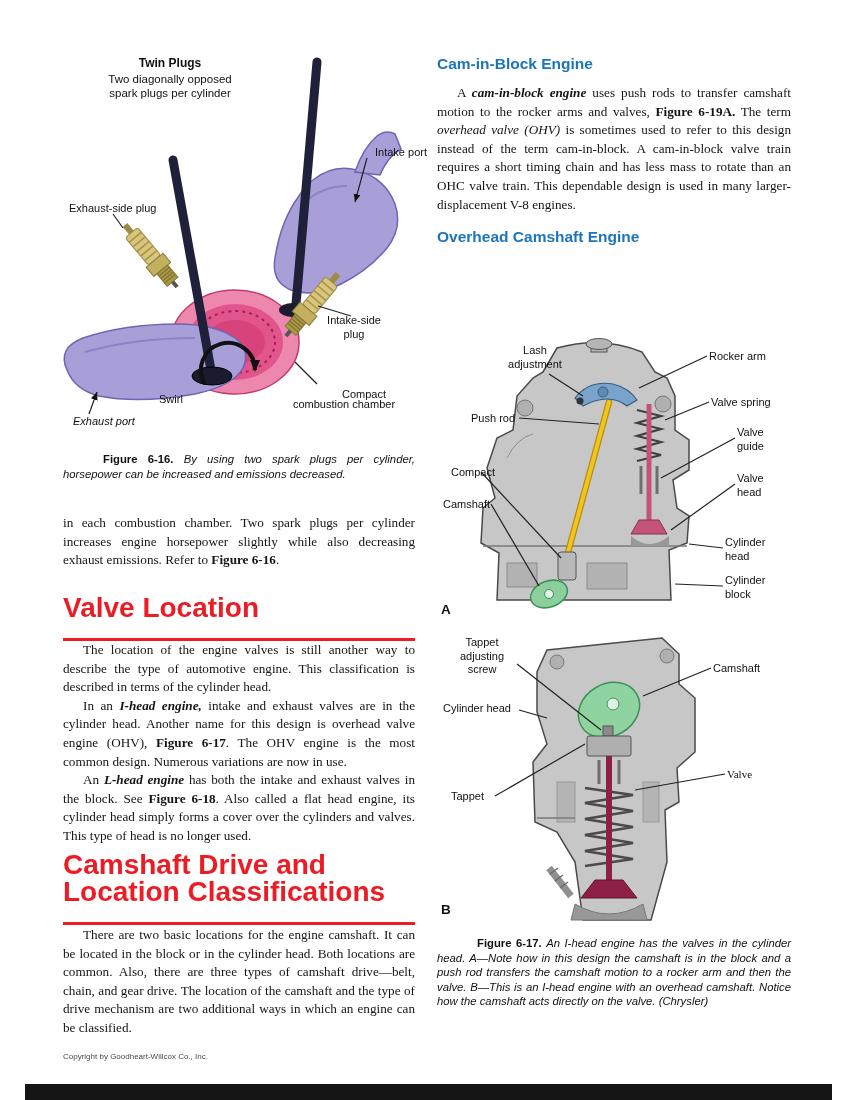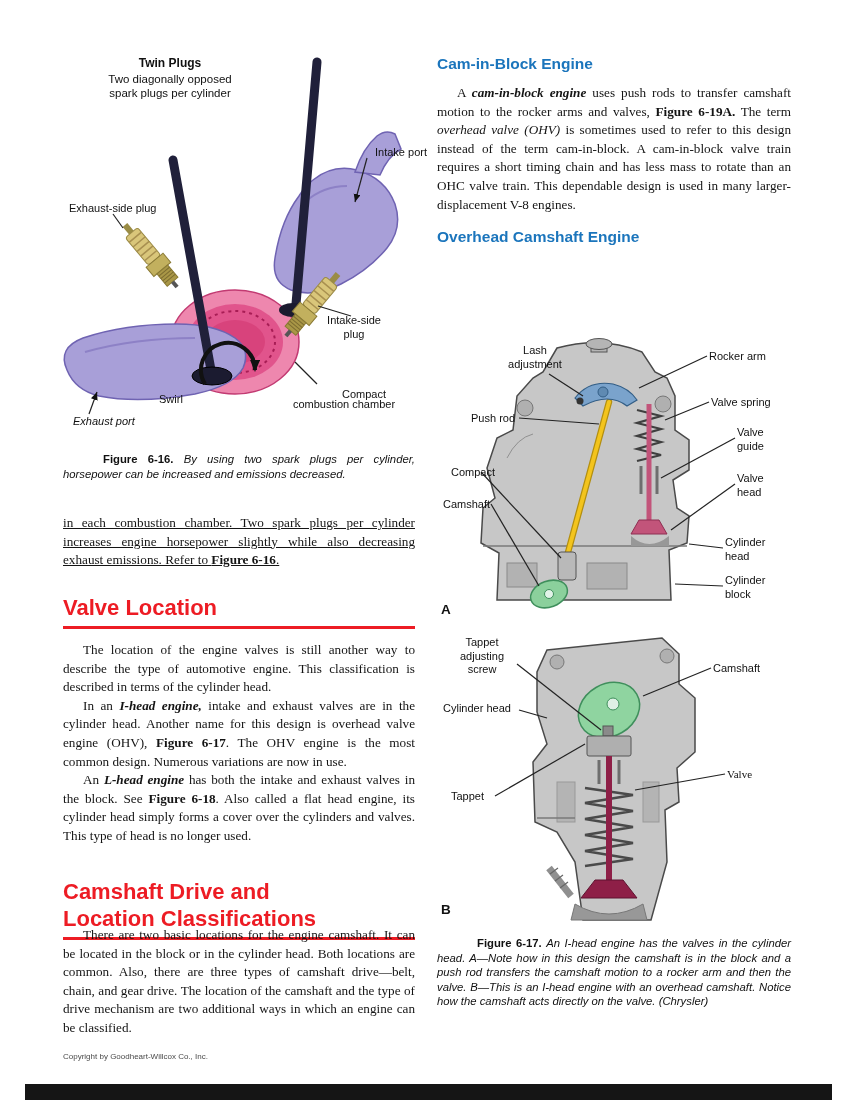--- a/index.html
+++ b/index.html
@@ -8,21 +8,21 @@
   .hdr{position:absolute;top:30px;left:63px;width:727px;font-size:13.5px;}
   .hdr .ttl{margin-left:18px;}
   .hdr .pg{position:absolute;right:0;top:0;}
   .body-p{position:absolute;font-size:13.2px;line-height:18.6px;text-align:justify;}
   .body-p p{margin:0;text-indent:20px;}
   .noindent{text-indent:0 !important;}
   .seg-b{font-weight:700;}
   .seg-i{font-style:italic;}
   .seg-bi{font-weight:700;font-style:italic;}
   .red-h{position:absolute;font-family:"Liberation Sans",sans-serif;font-weight:bold;color:#ed1c24;
-         font-size:22px;line-height:27px;border-bottom:3px solid #ed1c24;padding-bottom:5px;margin:0;}
+         font-size:28px;line-height:27px;border-bottom:3px solid #ed1c24;padding-bottom:17px;margin:0;}
   .blue-h{position:absolute;font-family:"Liberation Sans",sans-serif;font-weight:bold;color:#1b75bc;
           font-size:15.5px;margin:0;}
   .cap{position:absolute;font-family:"Liberation Sans",sans-serif;font-size:11.3px;line-height:14.6px;
        text-align:justify;color:#111;}
   .capb{font-weight:bold;padding-left:40px;}
   .capi{font-style:italic;}
   .fig{position:absolute;}
   .fig svg{position:absolute;left:0;top:0;}
   .fig-label{position:absolute;font-family:"Liberation Sans",sans-serif;font-size:11px;line-height:13.5px;color:#111;}
   .ctr{text-align:center;}
@@ -103,32 +103,32 @@
     <div class="fig-label ctr" style="left:259px;top:336px;width:100px;">Compact</div>
     <div class="fig-label ctr" style="left:219px;top:346px;width:140px;">combustion chamber</div>
     <div class="fig-label" style="left:18px;top:363px;width:80px;font-style:italic;">Exhaust port</div>
   </div>
 
   <div class="cap" style="left:63px;top:452px;width:352px;">
     <span class="capb">Figure 6-16.</span> 
     <span class="capi">By using two spark plugs per cylinder, horsepower can be increased and emissions decreased.</span>
   </div>
 
-  <div class="body-p" style="left:63px;top:514px;width:352px;text-decoration:underline;">
+  <div class="body-p" style="left:63px;top:514px;width:352px;">
     <p class="noindent"><span>in each combustion chamber. Two spark plugs per cylinder increases engine horsepower slightly while also decreasing exhaust emissions. Refer to </span><span class="seg-b">Figure 6-16</span><span>.</span></p>
   </div>
 
   <h2 class="red-h" style="left:63px;top:594px;width:352px;">Valve Location</h2>
   <div class="body-p" style="left:63px;top:641px;width:352px;">
     <p><span>The location of the engine valves is still another way to describe the type of automotive engine. This classification is described in terms of the cylinder head.</span></p>
     <p><span>In an </span><span class="seg-bi">I-head engine,</span><span> intake and exhaust valves are in the cylinder head. Another name for this design is overhead valve engine (OHV), </span><span class="seg-b">Figure 6-17</span><span>. The OHV engine is the most common design. Numerous variations are now in use.</span></p>
     <p><span>An </span><span class="seg-bi">L-head engine</span><span> has both the intake and exhaust valves in the block. See </span><span class="seg-b">Figure 6-18</span><span>. Also called a flat head engine, its cylinder head simply forms a cover over the cylinders and valves. This type of head is no longer used.</span></p>
   </div>
 
-  <div class="red-h" style="left:63px;top:851px;width:352px;margin-top:27px;">
+  <div class="red-h" style="left:63px;top:851px;width:352px;">
     <div>Camshaft Drive and</div>
     <div>Location Classifications</div>
   </div>
   <div class="body-p" style="left:63px;top:926px;width:352px;">
     <p><span>There are two basic locations for the engine camshaft. It can be located in the block or in the cylinder head. Both locations are common. Also, there are three types of camshaft drive—belt, chain, and gear drive. The location of the camshaft and the type of drive mechanism are two additional ways in which an engine can be classified.</span></p>
   </div>
 
   <h3 class="blue-h" style="left:437px;top:55px;width:354px;">Cam-in-Block Engine</h3>
   <div class="body-p" style="left:437px;top:84px;width:354px;">
     <p><span>A </span><span class="seg-bi">cam-in-block engine</span><span> uses push rods to transfer camshaft motion to the rocker arms and valves, </span><span class="seg-b">Figure 6-19A.</span><span> The term </span><span class="seg-i">overhead valve (OHV)</span><span> is sometimes used to refer to this design instead of the term cam-in-block. A cam-in-block valve train requires a short timing chain and has less mass to rotate than an OHC valve train. This dependable design is used in many larger-displacement V-8 engines.</span></p>

